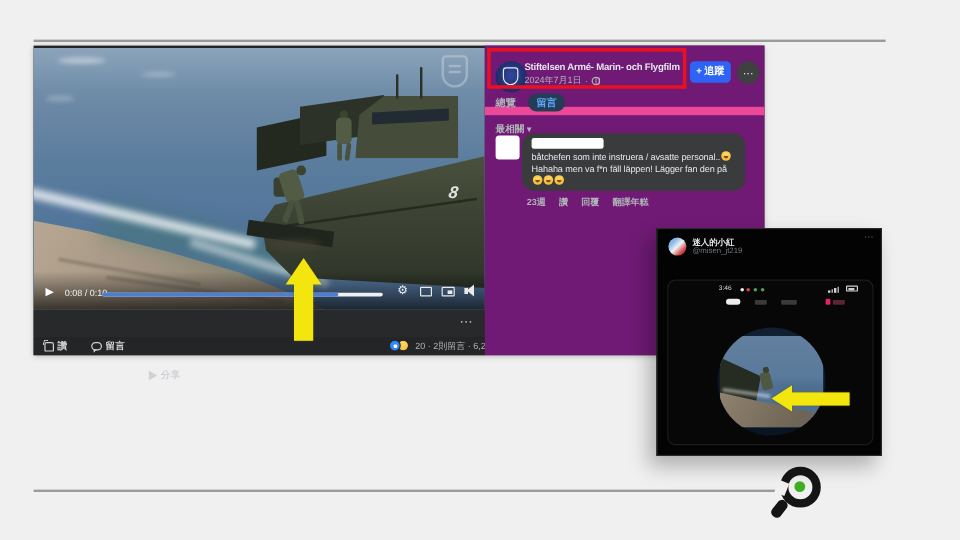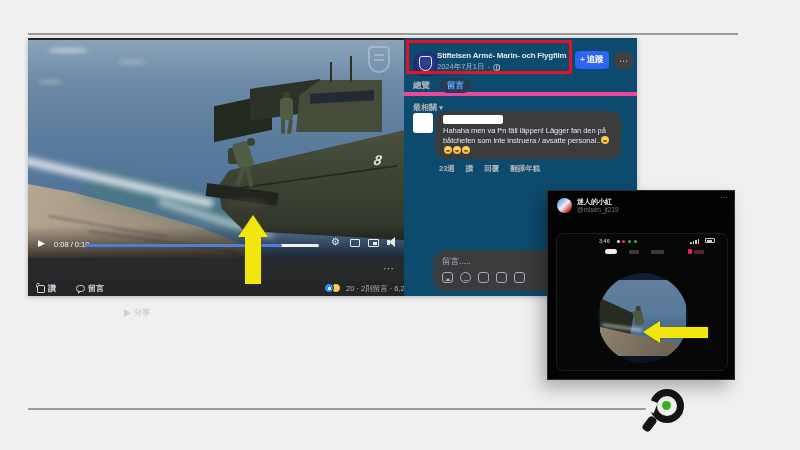--- a/index.html
+++ b/index.html
@@ -79,36 +79,36 @@
   .ico-comment { width:9px; height:7px; border:1.2px solid #cfd1d5; border-radius:4px; position:relative; }
   .ico-comment:after { content:""; position:absolute; left:1px; bottom:-3px; width:0; height:0; border-top:3px solid #cfd1d5; border-right:3px solid transparent; }
   .ico-share { width:0; height:0; border-top:4px solid transparent; border-bottom:4px solid transparent; border-left:7px solid #cfd1d5; position:relative; }
   .badge { position:absolute; width:10px; height:10px; border-radius:50%; border:1.4px solid #242526; }
   .badge-like { left:296px; top:2px; background:#2e89ff; z-index:2; }
   .badge-like:after { content:""; position:absolute; left:2.5px; top:2.5px; width:3px; height:3px; background:#fff; border-radius:1px; }
   .badge-haha { left:303px; top:2px; background:radial-gradient(circle at 50% 35%,#ffd95c,#f4b43c); z-index:1; }
   .vstats { position:absolute; left:318px; top:3px; font-size:7.5px; color:#b0b3b8; white-space:nowrap; }
 
   
-  .panel { position:absolute; left:376px; top:0; width:233px; height:258px; background:#0c4a6e; }
+  .panel { position:absolute; left:376px; top:0; width:233px; height:258px; background:#701a75; }
   .fb-avatar { position:absolute; left:9px; top:13px; width:26px; height:26px; border-radius:50%;
                background:radial-gradient(circle at 50% 45%,#31479c 0%,#1d2a66 70%); }
   .fb-avatar i { position:absolute; left:6px; top:5px; width:13px; height:15px; border:1.5px solid #e8eaf2; border-radius:3px 3px 7px 7px; }
   .fb-name { position:absolute; left:33px; top:13px; font-size:8px; font-weight:700; color:#e4e6eb; white-space:nowrap; letter-spacing:-.2px; }
   .fb-date { position:absolute; left:33px; top:24px; font-size:7.5px; color:#b0b3b8; display:flex; gap:3px; align-items:center; }
   .globe { display:inline-block; width:7px; height:7px; border:1px solid #b0b3b8; border-radius:50%; position:relative; }
   .globe:after { content:""; position:absolute; left:2px; top:-1px; width:1.5px; height:7px; border-left:1px solid #b0b3b8; border-right:1px solid #b0b3b8; border-radius:50%; }
   .follow-btn { position:absolute; left:171px; top:13px; width:34px; height:18px; background:#2e64f6; border-radius:4px;
                 color:#fff; font-size:8.5px; font-weight:700; display:flex; align-items:center; justify-content:center; gap:2px; }
   .follow-plus { font-size:8px; font-weight:700; line-height:1; }
   .more-btn { position:absolute; left:210px; top:13px; width:19px; height:19px; border-radius:50%; background:#3e4042;
               color:#e4e6eb; font-size:9px; display:flex; align-items:center; justify-content:center; }
   .red-box { position:absolute; left:377.5px; top:2px; width:166px; height:34px; border:3.5px solid #e81123; z-index:5; }
 
-  .tab-row { position:absolute; left:0; top:39px; width:233px; height:19px; border-bottom:4px solid #ec4899; }
+  .tab-row { position:absolute; left:0; top:39px; width:233px; height:19px; border-bottom:7px solid #ec4899; }
   .tab-plain { position:absolute; left:9px; top:3px; font-size:8.5px; font-weight:700; color:#b0b3b8; }
   .tab-pill { position:absolute; left:36px; top:1px; height:15px; padding:0 7px; border-radius:9px; background:#263c54;
               color:#5aa7ff; font-size:8.5px; font-weight:700; display:flex; align-items:center; }
   .sort-row { position:absolute; left:9px; top:64px; font-size:8px; font-weight:700; color:#b0b3b8; }
   .caret { font-size:7px; }
 
   .c-avatar { position:absolute; left:9px; top:75px; width:20px; height:20px; background:#fff; border-radius:3px; }
   .bubble { position:absolute; left:31px; top:73px; width:186px; height:48px; background:#3a3b3c; border-radius:10px; padding:4px 8px; }
   .c-name-censor { width:60px; height:9px; background:#fff; border-radius:2px; margin-bottom:2px; }
   .c-text { font-size:7.6px; color:#e4e6eb; line-height:10px; white-space:nowrap; letter-spacing:-.1px; }
@@ -294,45 +294,35 @@
       </div>
 
       <div class="sort-row">
         <span>最相關</span>
         <span class="caret">▾</span>
       </div>
 
       <div class="c-avatar"></div>
       <div class="bubble">
         <div class="c-name-censor"></div>
-        <div class="c-text">Hahaha men va f*n fäll läppen! Lägger fan den på</div>
         <div class="c-text">
           <span>båtchefen som inte instruera / avsatte personal..</span><span class="emo"></span>
         </div>
+        <div class="c-text">Hahaha men va f*n fäll läppen! Lägger fan den på</div>
         <div class="c-text">
           <span class="emo"></span><span class="emo"></span><span class="emo"></span>
         </div>
       </div>
       <div class="c-meta">
         <span>23週</span>
         <span>讚</span>
         <span>回覆</span>
         <span>翻譯年糕</span>
       </div>
 
-      <div class="composer">
-        <div class="composer-ph">留言.....</div>
-        <div class="composer-icons">
-          <span class="ci photo"></span>
-          <span class="ci round"></span>
-          <span class="ci"></span>
-          <span class="ci"></span>
-          <span class="ci"></span>
-        </div>
-      </div>
     </div>
   </div>
 
   <div class="red-box" style="left:405.5px; top:40px;"></div>
 
   <div class="arrow-up">
     <div class="head"></div>
     <div class="shaft"></div>
   </div>
 

